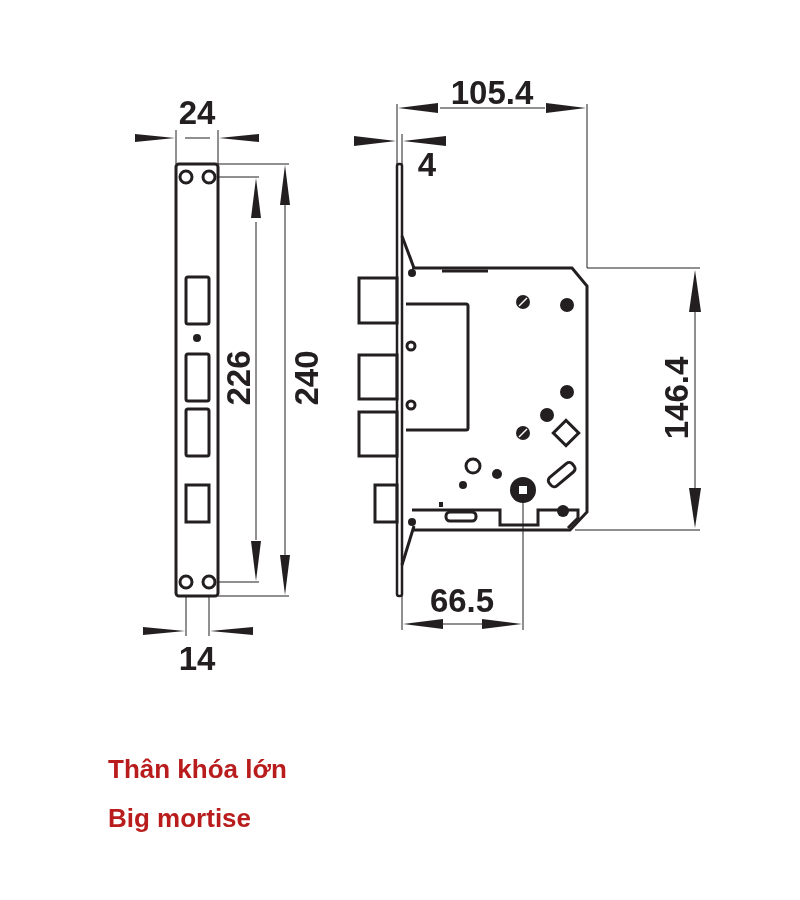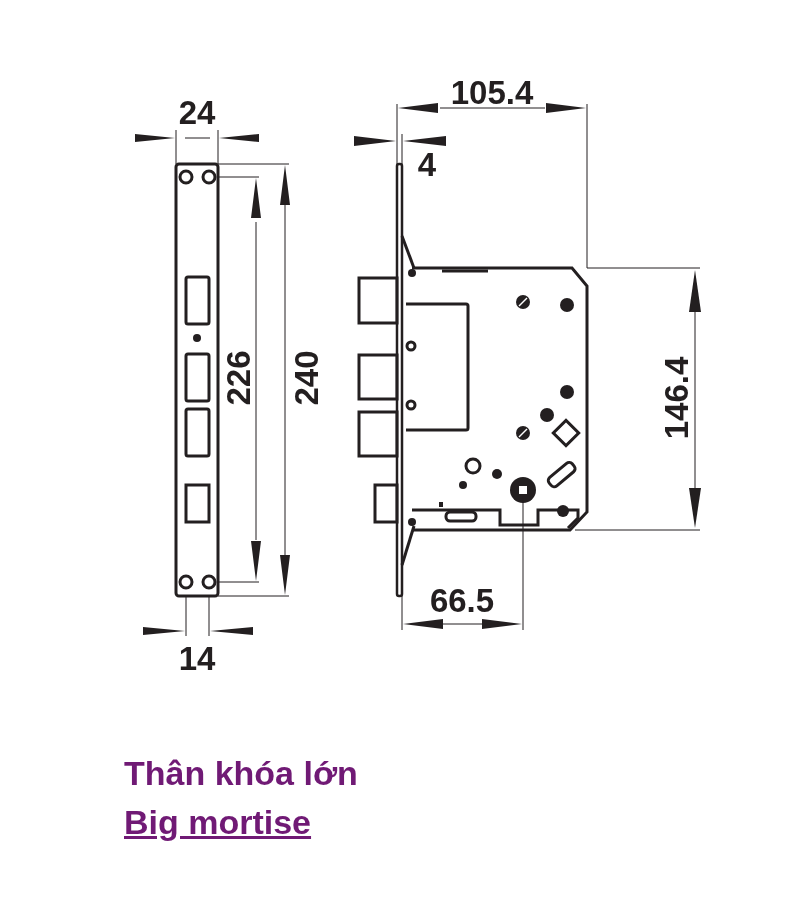--- a/index.html
+++ b/index.html
@@ -1,21 +1,21 @@
 <!DOCTYPE html>
 <html><head>
 <meta charset="utf-8">
 <style>
   html, body { margin: 0; padding: 0; background: #ffffff; }
   body { width: 800px; height: 900px; position: relative; overflow: hidden; font-family: "Liberation Sans", sans-serif; }
   svg { position: absolute; left: 0; top: 0; }
   .dim { font-family: "Liberation Sans", sans-serif; font-weight: bold; font-size: 33px; fill: #231f20; }
   .thin { stroke: #231f20; stroke-width: 1; fill: none; }
   .thick { stroke: #231f20; stroke-width: 3; fill: none; }
-  .caption { position: absolute; left: 124px; font-weight: bold; font-size: 34px; color: #701a75; font-family: "Liberation Sans", sans-serif; line-height: 1; }
+  .caption { position: absolute; left: 108px; font-weight: bold; font-size: 26px; color: #b91c1c; font-family: "Liberation Sans", sans-serif; line-height: 1; }
 </style>
 </head>
 <body>
 
 <svg width="800" height="900" viewBox="0 0 800 900" xmlns="http://www.w3.org/2000/svg">
   <defs>
     <marker id="ah" markerWidth="10" markerHeight="10" refX="9" refY="5" orient="auto" markerUnits="userSpaceOnUse"></marker>
   </defs>
 
   <g>
@@ -127,13 +127,13 @@
     <line class="thin" x1="402" y1="596" x2="402" y2="630"></line>
     <line class="thin" x1="523" y1="496" x2="523" y2="630"></line>
     <line class="thin" x1="443" y1="624" x2="482" y2="624"></line>
     <polygon fill="#231f20" points="443,619 443,629 403,624"></polygon>
     <polygon fill="#231f20" points="482,619 482,629 522,624"></polygon>
     <text class="dim" x="462" y="612" text-anchor="middle">66.5</text>
   </g>
 </svg>
 
 <div class="caption" style="top:756px;">Thân khóa lớn</div>
-<div class="caption" style="top:805px;text-decoration:underline;">Big mortise</div>
+<div class="caption" style="top:805px;">Big mortise</div>
 
 </body></html>

